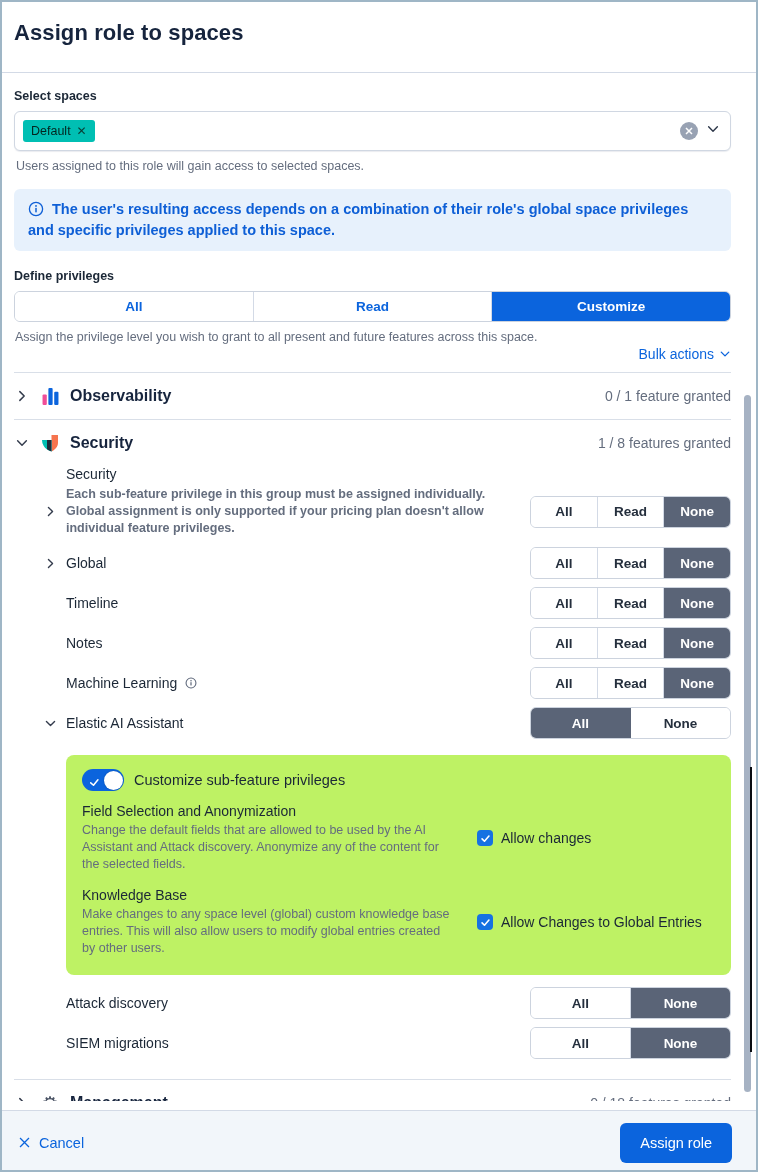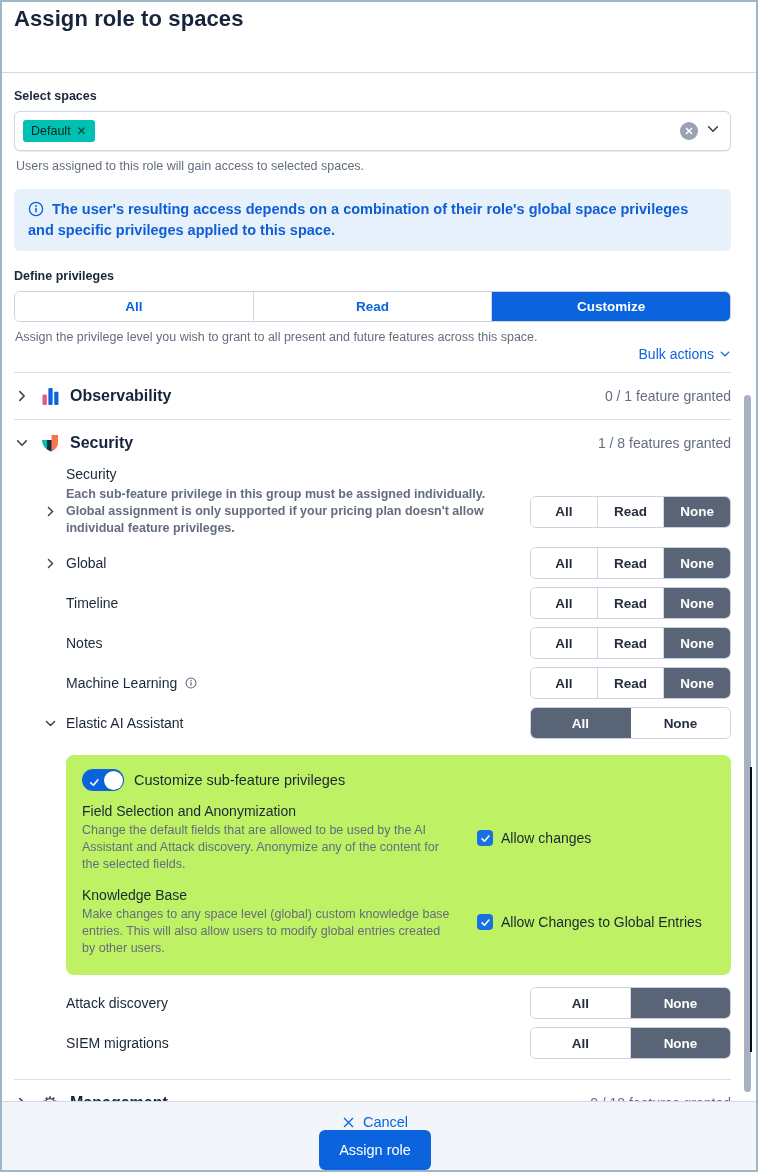--- a/index.html
+++ b/index.html
@@ -4,21 +4,21 @@
 <style>
   * { margin:0; padding:0; box-sizing:border-box; }
   html,body { width:758px; height:1172px; }
   body { font-family:"Liberation Sans","DejaVu Sans",sans-serif; background:#fff; color:#1b2736; }
 
   .modal { position:relative; width:758px; height:1172px; background:#fff;
            border:2px solid #9fb6c6; overflow:hidden; }
 
   
   .header { position:absolute; top:0; left:0; right:0; height:71px; background:#fff;
-            border-bottom:1px solid #d3dae6; padding:4px 16px 0 12px; }
+            border-bottom:1px solid #d3dae6; padding:18px 16px 0 12px; }
   .title { font-size:22px; font-weight:700; color:#16243d; letter-spacing:.1px; }
   .close-btn { position:absolute; top:7px; right:10px; width:24px; height:24px; border:none;
                background:transparent; cursor:pointer; display:flex; align-items:center; justify-content:center; }
 
   
   .body { position:absolute; top:71px; left:0; right:0; bottom:69px; padding:16px 25px 0 12px; overflow:hidden; }
 
   .form-label { font-size:12.5px; font-weight:600; color:#1b2736; margin-bottom:8px; }
 
   .combobox { position:relative; height:40px; border-radius:6px; background:#fff;
@@ -90,23 +90,23 @@
   .subfeat-desc { font-size:12.5px; color:#646d7e; line-height:17px; }
   .subfeat-ctl { flex:1; display:flex; align-items:center; }
   .checkbox-row { display:flex; align-items:center; gap:8px; cursor:pointer; }
   .checkbox { width:16px; height:16px; border-radius:4px; background:#1672e2; display:flex;
               align-items:center; justify-content:center; flex:0 0 16px; }
   .checkbox-label { font-size:14px; color:#1b2736; }
 
   .ml-info { display:inline-flex; margin-left:3px; vertical-align:2px; }
 
   
-  .footer { position:absolute; left:0; right:0; bottom:0; height:69px; background:#f2f6fa;
+  .footer { position:absolute; left:0; right:0; bottom:0; height:60px; background:#f2f6fa;
             border-top:1px solid #d3dae6; display:flex; align-items:center; justify-content:space-between;
-            padding:12px 24px 0 16px;flex-direction:column; }
+            padding:4px 24px 0 16px; }
   .cancel-link { display:inline-flex; align-items:center; gap:8px; color:#0b64dd; font-size:14.5px;
                  font-weight:500; background:none; border:none; cursor:pointer; }
   .assign-btn { background:#0b64dd; color:#fff; border:none; border-radius:6px; height:40px;
                 padding:0 20px; font-size:14.5px; font-weight:400; cursor:pointer;
                 font-family:"Liberation Sans","DejaVu Sans",sans-serif; }
 
   
   .scroll-thumb { position:absolute; right:5px; top:393px; width:7px; height:697px; border-radius:4px;
                   background:#a6b2c3; }
   .dark-line { position:absolute; right:4px; top:765px; width:2px; height:285px; background:#0a0d12; }

